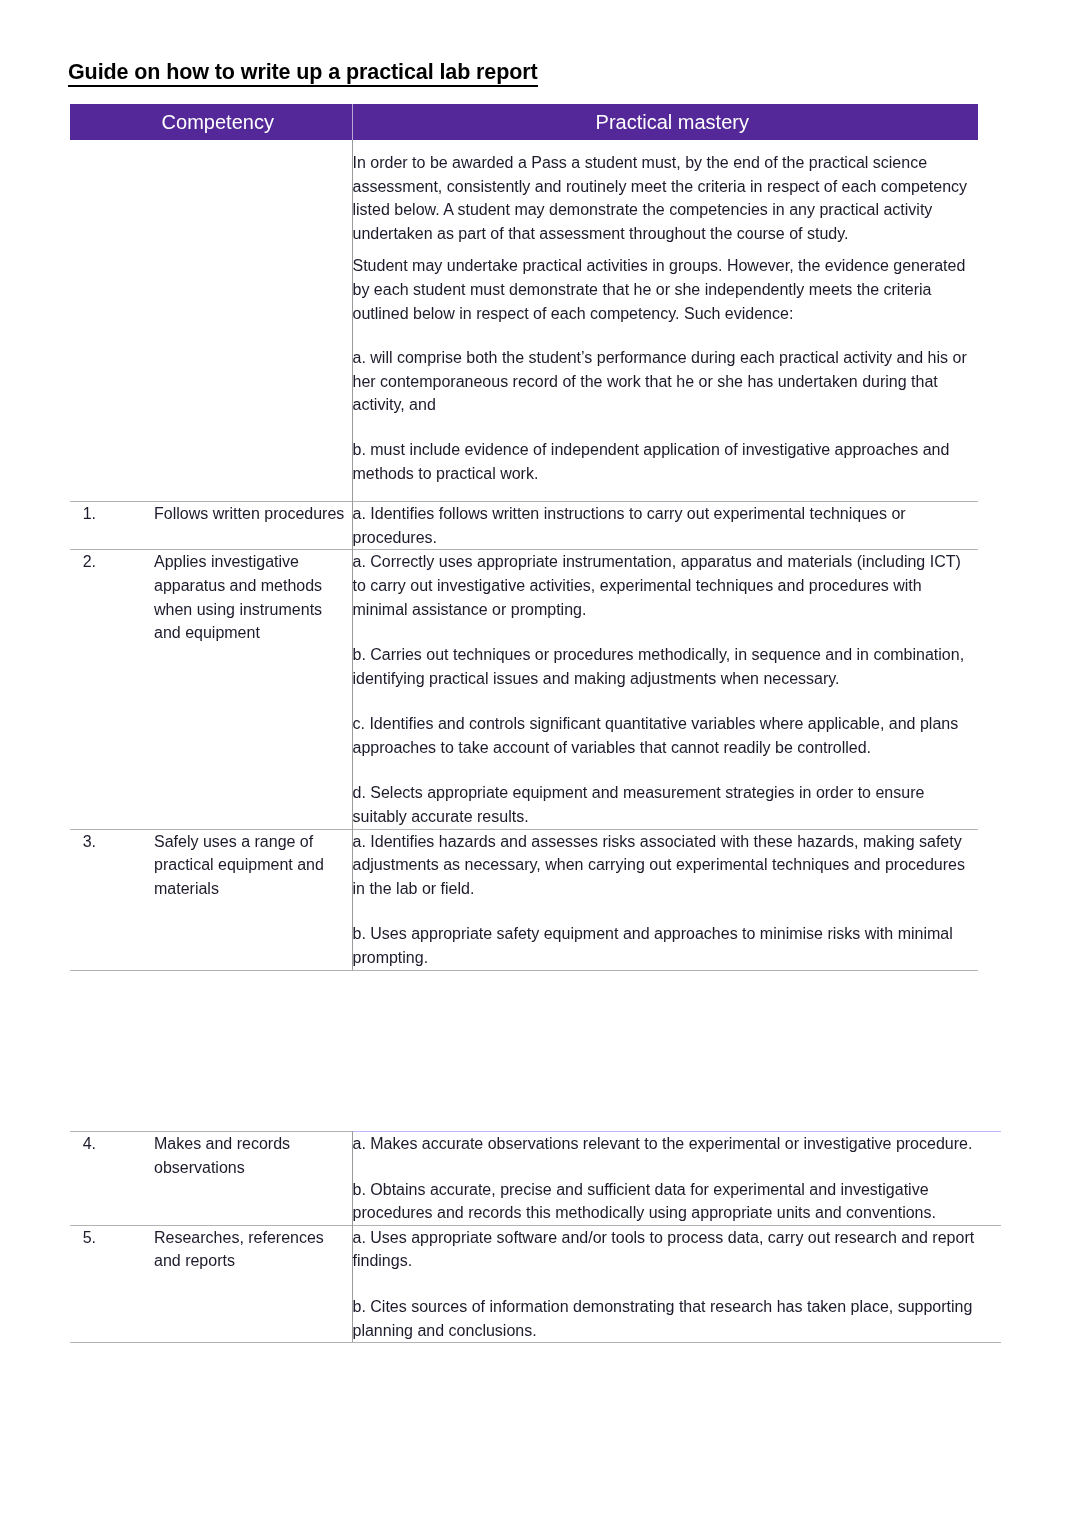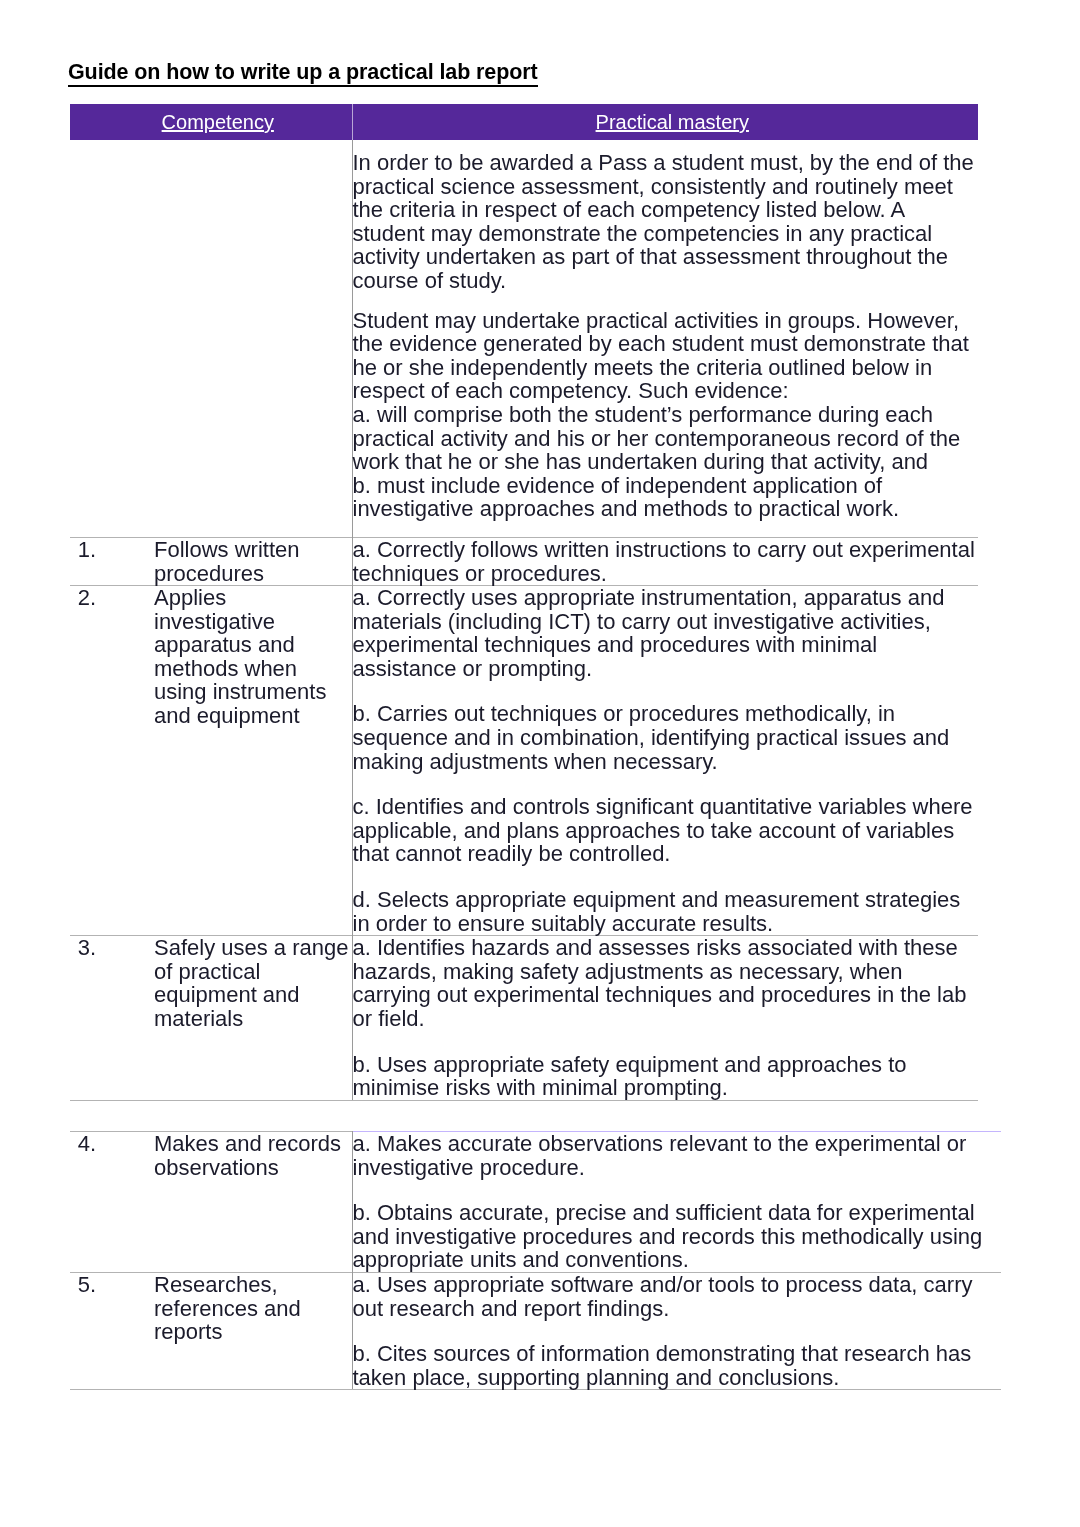--- a/index.html
+++ b/index.html
@@ -71,28 +71,27 @@
   
   .hdr th {
     background: #55289a;
     color: #ffffff;
     font-size: 20px;
     font-weight: normal;
     height: 36px;
     line-height: 36px;
     padding: 0 0 0 14px;
     border-right: 1px solid #b9a6d6;
-    text-decoration: underline;
   }
   .hdr th:last-child { border-right: none; }
 
   
   .row > td {
     border-top: 1px solid #b3b3b3;
-    font-size: 22px;
+    font-size: 16px;
     line-height: 23.6px;
   }
   .row.first > td { border-top: none; }
   .tbl .row.last > td { border-bottom: 1px solid #b3b3b3; }
 
   .cell-comp {
     padding: 9px 12px 14px 0;
     border-right: 1px solid #9a9a9a;
   }
   .cell-mast {
@@ -120,22 +119,22 @@
     margin-left: 48px;
   }
 
   
   .p {
     margin: 0;
   }
   .p + .p {
     margin-top: 22px;
   }
-  .p.gap-sm { margin-top: 0; }
-  .p.gap-md { margin-top: 16px; }
+  .p.gap-sm { margin-top: 21px; }
+  .p.gap-md { margin-top: 9px; }
   .p.gap-lg { }
   .p.gap-none { margin-top: 0; }
 </style>
 </head>
 <body>
 
 <div class="page">
 
   <div class="doc-title"><span class="ul">Guide on how to write up a practical lab report</span></div>
 
@@ -161,21 +160,21 @@
       </tr>
 
       <tr class="row">
         <td class="cell-comp">
           <div class="comp-item">
             <span class="comp-num">1.</span>
             <span class="comp-txt">Follows written procedures</span>
           </div>
         </td>
         <td class="cell-mast">
-          <p class="p gap-none">a. Correctly follows written instructions to carry out experimental techniques or procedures.</p>
+          <p class="p gap-none">a. Identifies follows written instructions to carry out experimental techniques or procedures.</p>
         </td>
       </tr>
 
       <tr class="row">
         <td class="cell-comp">
           <div class="comp-item">
             <span class="comp-num">2.</span>
             <span class="comp-txt">Applies investigative apparatus and methods when using instruments and equipment</span>
           </div>
         </td>

